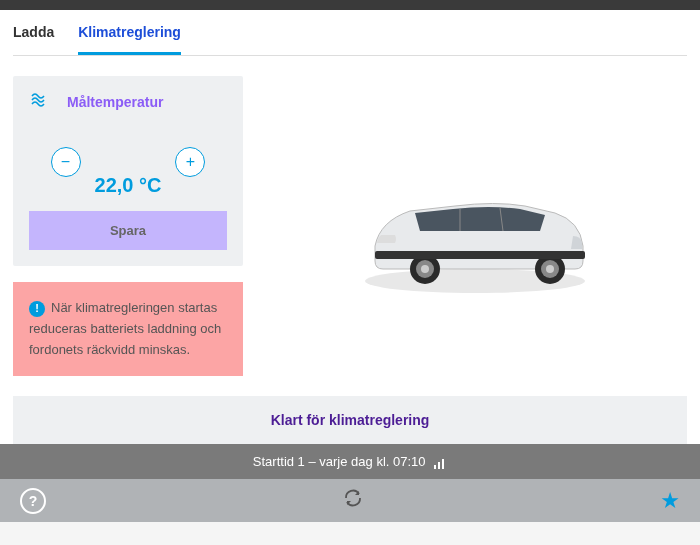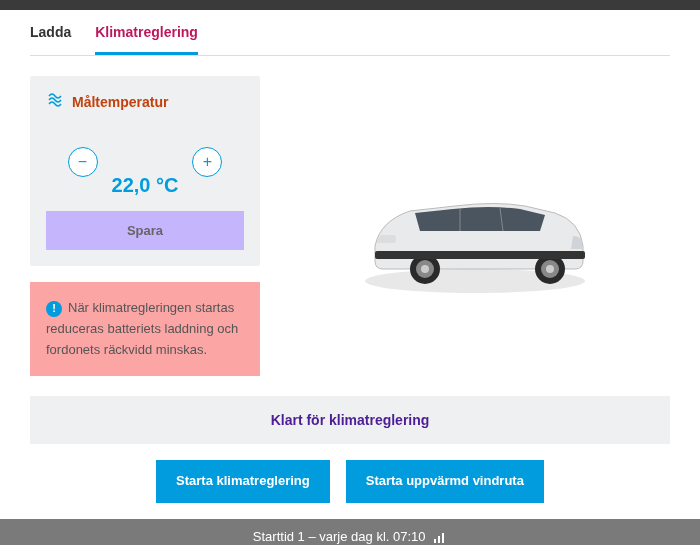--- a/index.html
+++ b/index.html
@@ -1,25 +1,25 @@
 <!DOCTYPE html>
 <html><head>
 <meta charset="utf-8">
 <style>
 * { margin: 0; padding: 0; box-sizing: border-box; font-family: Arial, Helvetica, sans-serif; }
 body { width: 700px; height: 545px; background: #f5f5f5; overflow: hidden; }
 .topbar { height: 10px; background: #3a3a3a; }
-.content { background: #fff; padding: 0 30px; }
+.content { background: #fff; padding: 0 13px; }
 .tabs { display: flex; gap: 24px; border-bottom: 1px solid #ddd; padding-top: 14px; }
 .tab { font-size: 14px; font-weight: bold; color: #333; padding-bottom: 12px; cursor: pointer; border-bottom: 3px solid transparent; }
-.tab.active { color: #be185d; border-bottom-color: #009cde; }
+.tab.active { color: #1d4ed8; border-bottom-color: #009cde; }
 .main { display: flex; gap: 20px; padding: 20px 0; }
 .left { width: 230px; display: flex; flex-direction: column; gap: 16px; }
 .card { background: #eef0f2; padding: 16px; border-radius: 2px; }
-.card-title { display: flex; align-items: center; gap: 8px; font-weight: bold; font-size: 14px; color: #c2410c; margin-bottom: 14px; }
+.card-title { display: flex; align-items: center; gap: 20px; font-weight: bold; font-size: 14px; color: #8b5cf6; margin-bottom: 14px; }
 .temp-icon { color: #009cde; font-size: 16px; }
 .temp-row { display: flex; align-items: center; justify-content: center; gap: 14px; margin-bottom: 14px; }
 .circle-btn { width: 30px; height: 30px; border-radius: 50%; border: 1px solid #009cde; background: #fff; color: #009cde; font-size: 16px; display: flex; align-items: center; justify-content: center; cursor: pointer; }
 .temp-val { font-size: 20px; font-weight: bold; color: #009cde; margin-top: 48px; }
 .save-btn { width: 100%; padding: 12px; background: #c4b5fd; color: #666; border: none; font-weight: bold; font-size: 13px; cursor: pointer; }
 .info-card { background: #fca5a5; padding: 16px; font-size: 13px; color: #555; line-height: 1.6; }
 .info-icon { display: inline-flex; width: 16px; height: 16px; border-radius: 50%; background: #009cde; color: #fff; font-size: 11px; font-weight: bold; align-items: center; justify-content: center; margin-right: 6px; vertical-align: middle; }
 .right { flex: 1; display: flex; align-items: center; justify-content: center; }
 .car-svg { width: 260px; height: 150px; }
 .status-bar { background: #eef0f2; text-align: center; padding: 16px; font-size: 14px; font-weight: bold; color: #4c1d95; }
@@ -83,24 +83,20 @@
         <rect x="30" y="100" width="210" height="8" fill="#333" rx="2"></rect>
         <path d="M228 85 Q236 85 237 92 L237 98 L226 98 Z" fill="#d0d4d8"></path>
       </svg>
     </div>
   </div>
 
   <div class="status-bar">
     <span>Klart för klimatreglering</span>
   </div>
 
-  <div class="action-row">
-    <button class="action-btn">Starta klimatreglering</button>
-    <button class="action-btn">Starta uppvärmd vindruta</button>
-  </div>
 </div>
 
 <div class="schedule-bar">
   <span>Starttid 1 – varje dag kl. 07:10</span>
   <span class="bar-icon">
     <svg width="14" height="12" viewBox="0 0 14 12">
         <rect x="1" y="8" width="2" height="4" fill="#fff"></rect>
         <rect x="5" y="5" width="2" height="7" fill="#fff"></rect>
         <rect x="9" y="2" width="2" height="10" fill="#fff"></rect>
       </svg>

